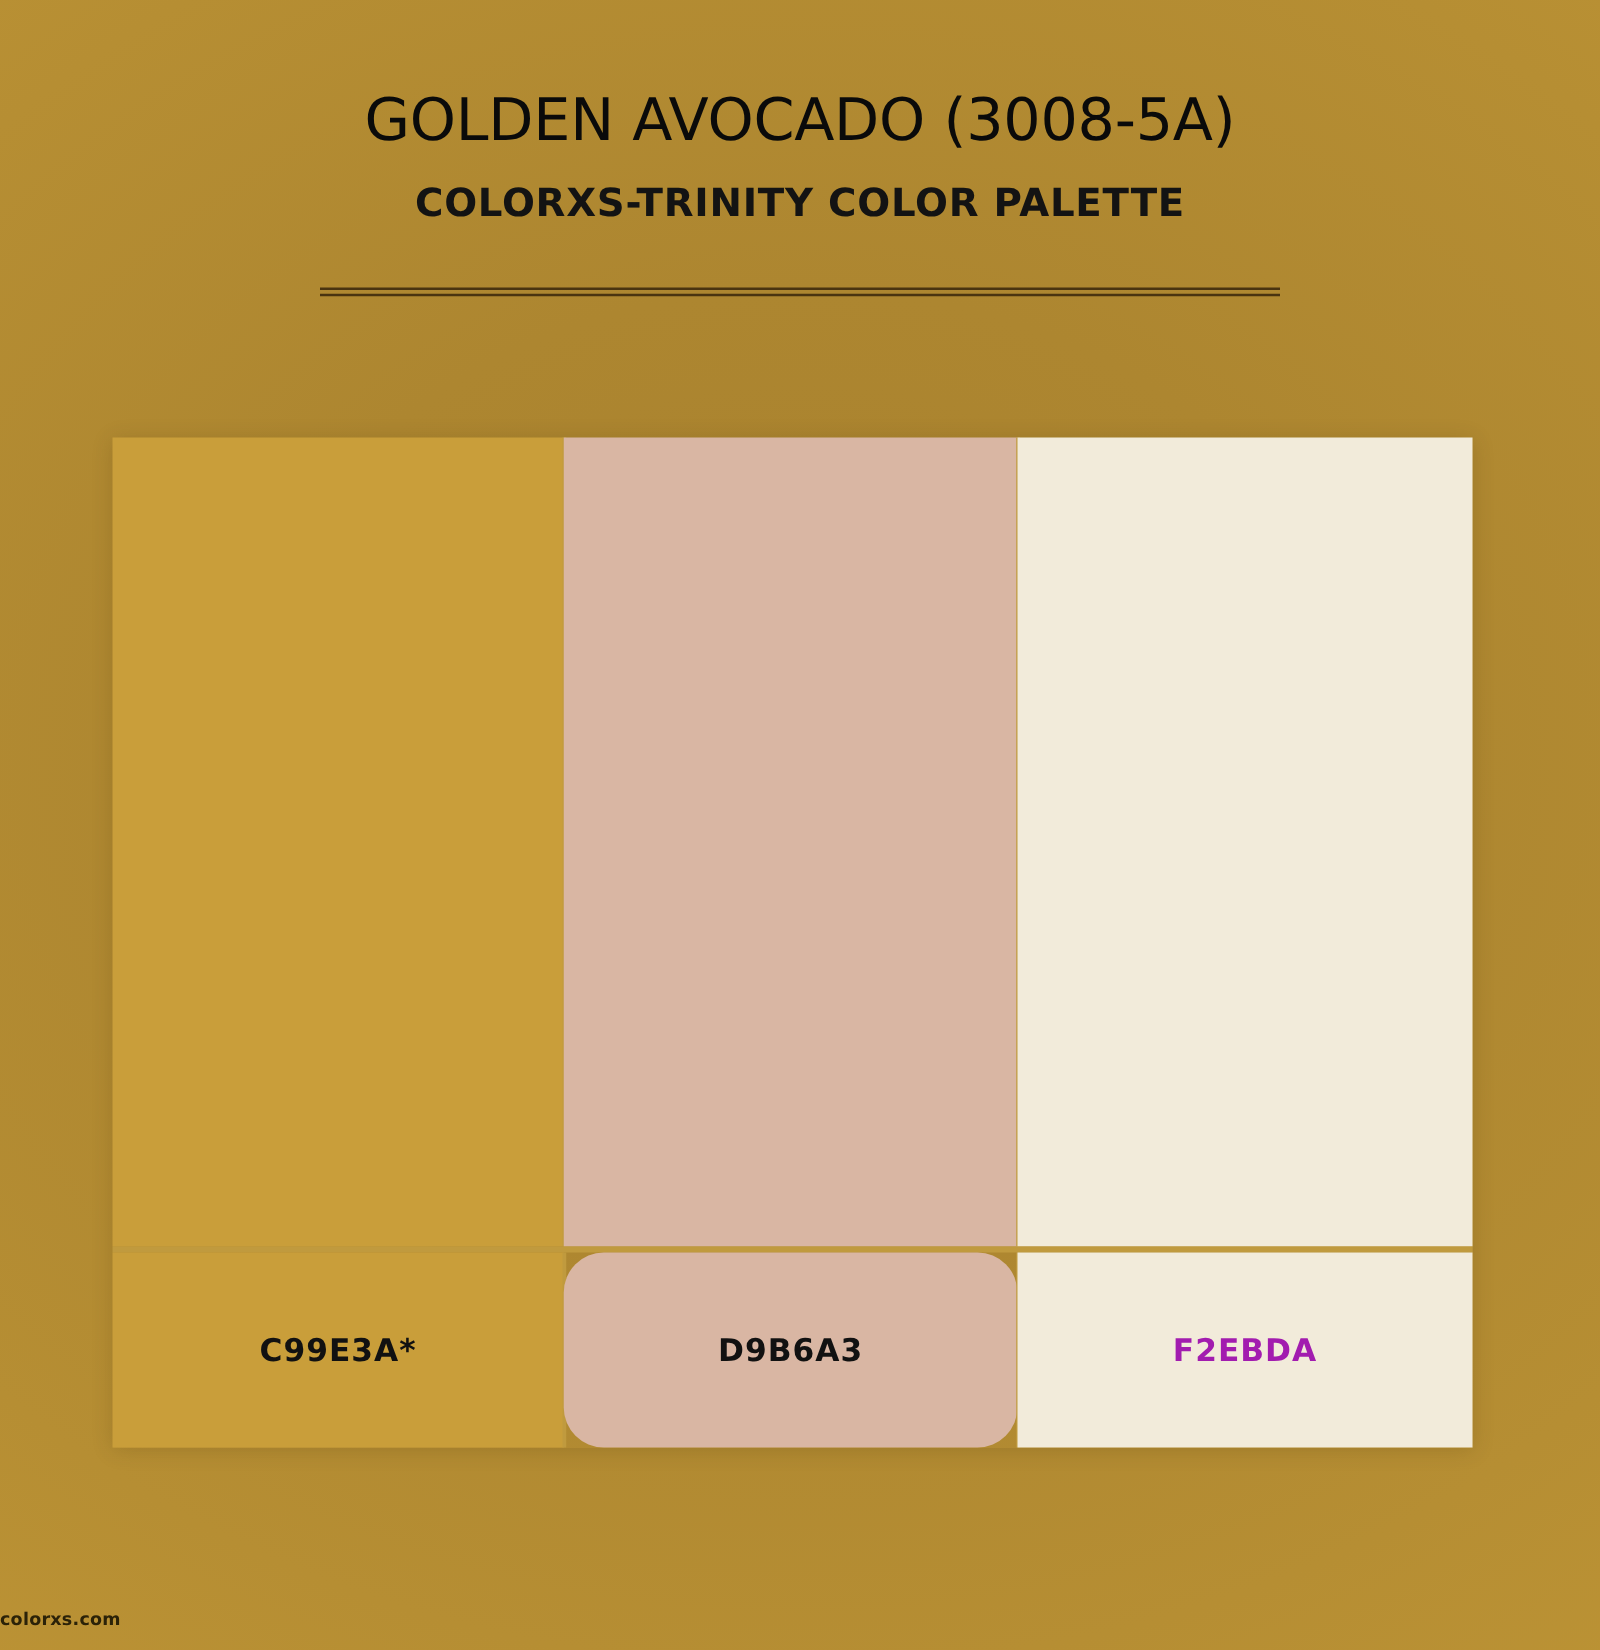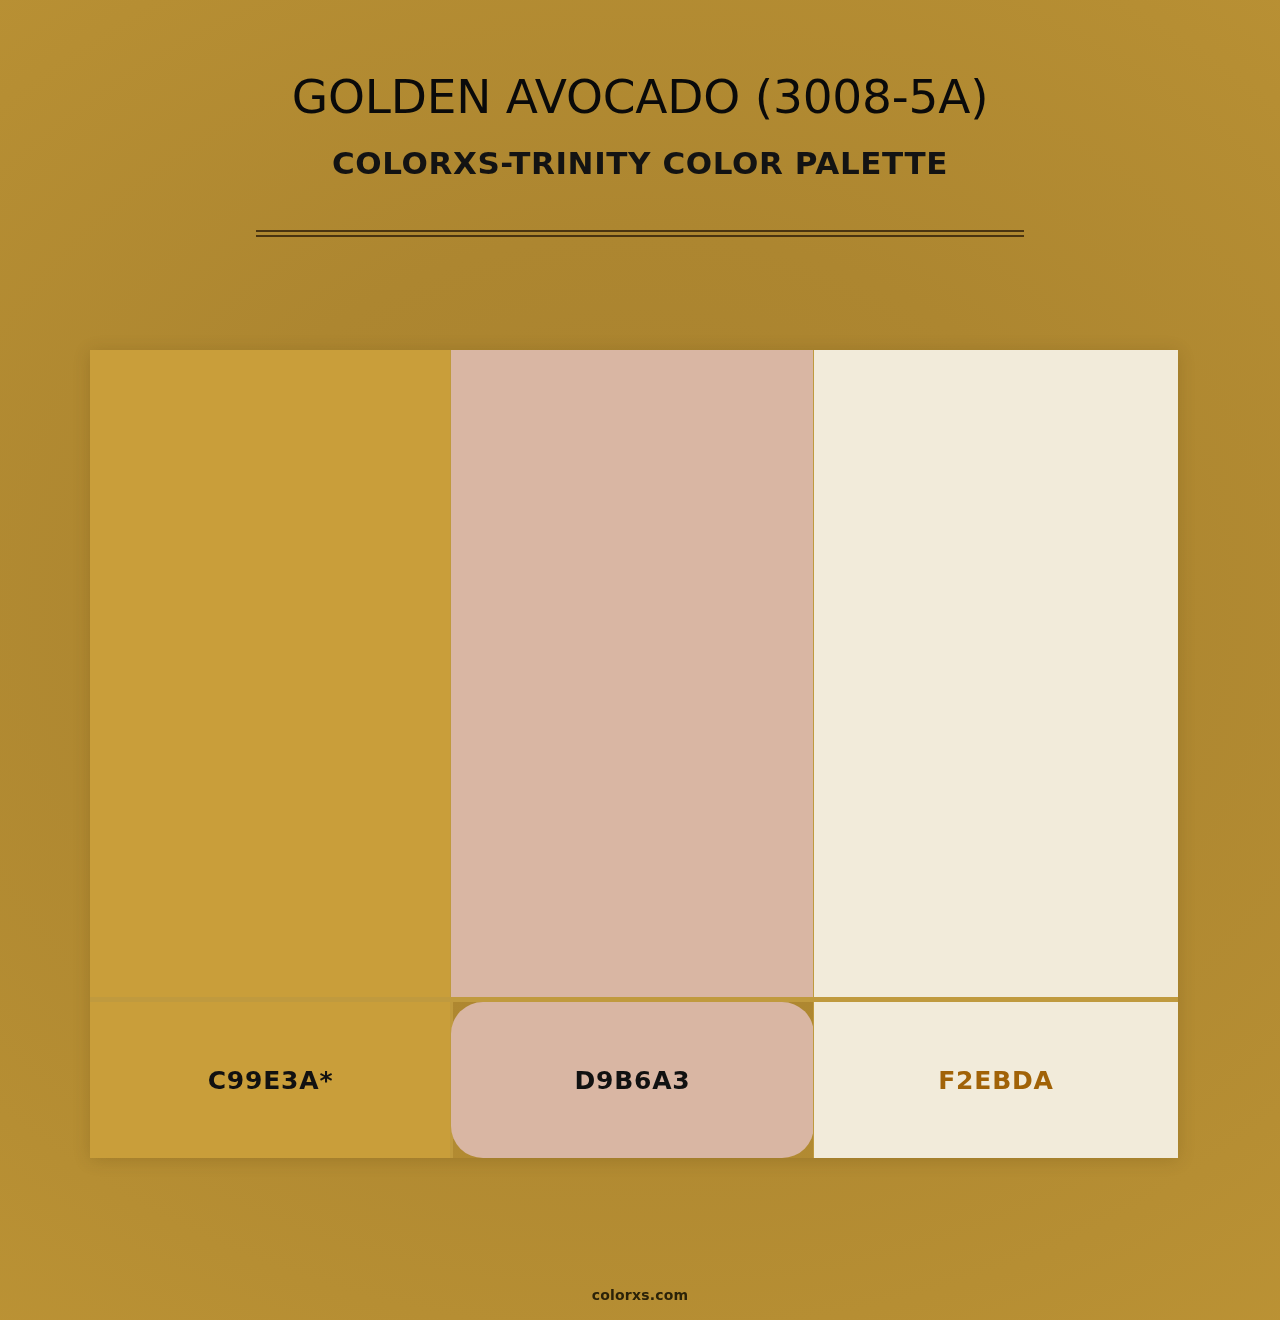--- a/index.html
+++ b/index.html
@@ -156,21 +156,21 @@
     font-family: "DejaVu Sans", "Liberation Sans", sans-serif;
     white-space: nowrap;
   }
 
   
   #footer {
     position: absolute;
     left: 0;
     top: 1285px;
     width: 1280px;
-    text-align: center;
+    text-align: left;
   }
   #footer-text {
     font-size: 14px;
     font-weight: bold;
     color: #2b2208;
     letter-spacing: 0.2px;
     font-family: "DejaVu Sans", "Liberation Sans", sans-serif;
   }
 </style>
 </head>
@@ -207,21 +207,21 @@
     <div id="label-row">
       <div class="label-cell col-0" style="background-color: rgb(201, 158, 58);">
         <span class="hex-label" style="color: rgb(17, 17, 17);">C99E3A*</span>
         <div class="sep" style="background-color: rgb(192, 154, 62);"></div>
       </div>
       <div class="label-cell col-1" style="background-color: rgb(217, 182, 163);">
         <span class="hex-label" style="color: rgb(17, 17, 17);">D9B6A3</span>
         <div class="sep" style="background-color: rgb(192, 154, 62);"></div>
       </div>
       <div class="label-cell col-2" style="background-color: rgb(242, 235, 218);">
-        <span class="hex-label" style="color: #a16207;">F2EBDA</span>
+        <span class="hex-label" style="color: #a21caf;">F2EBDA</span>
 
       </div>
     </div>
 
   </div>
 
   <div id="footer">
     <span id="footer-text">colorxs.com</span>
   </div>
 

